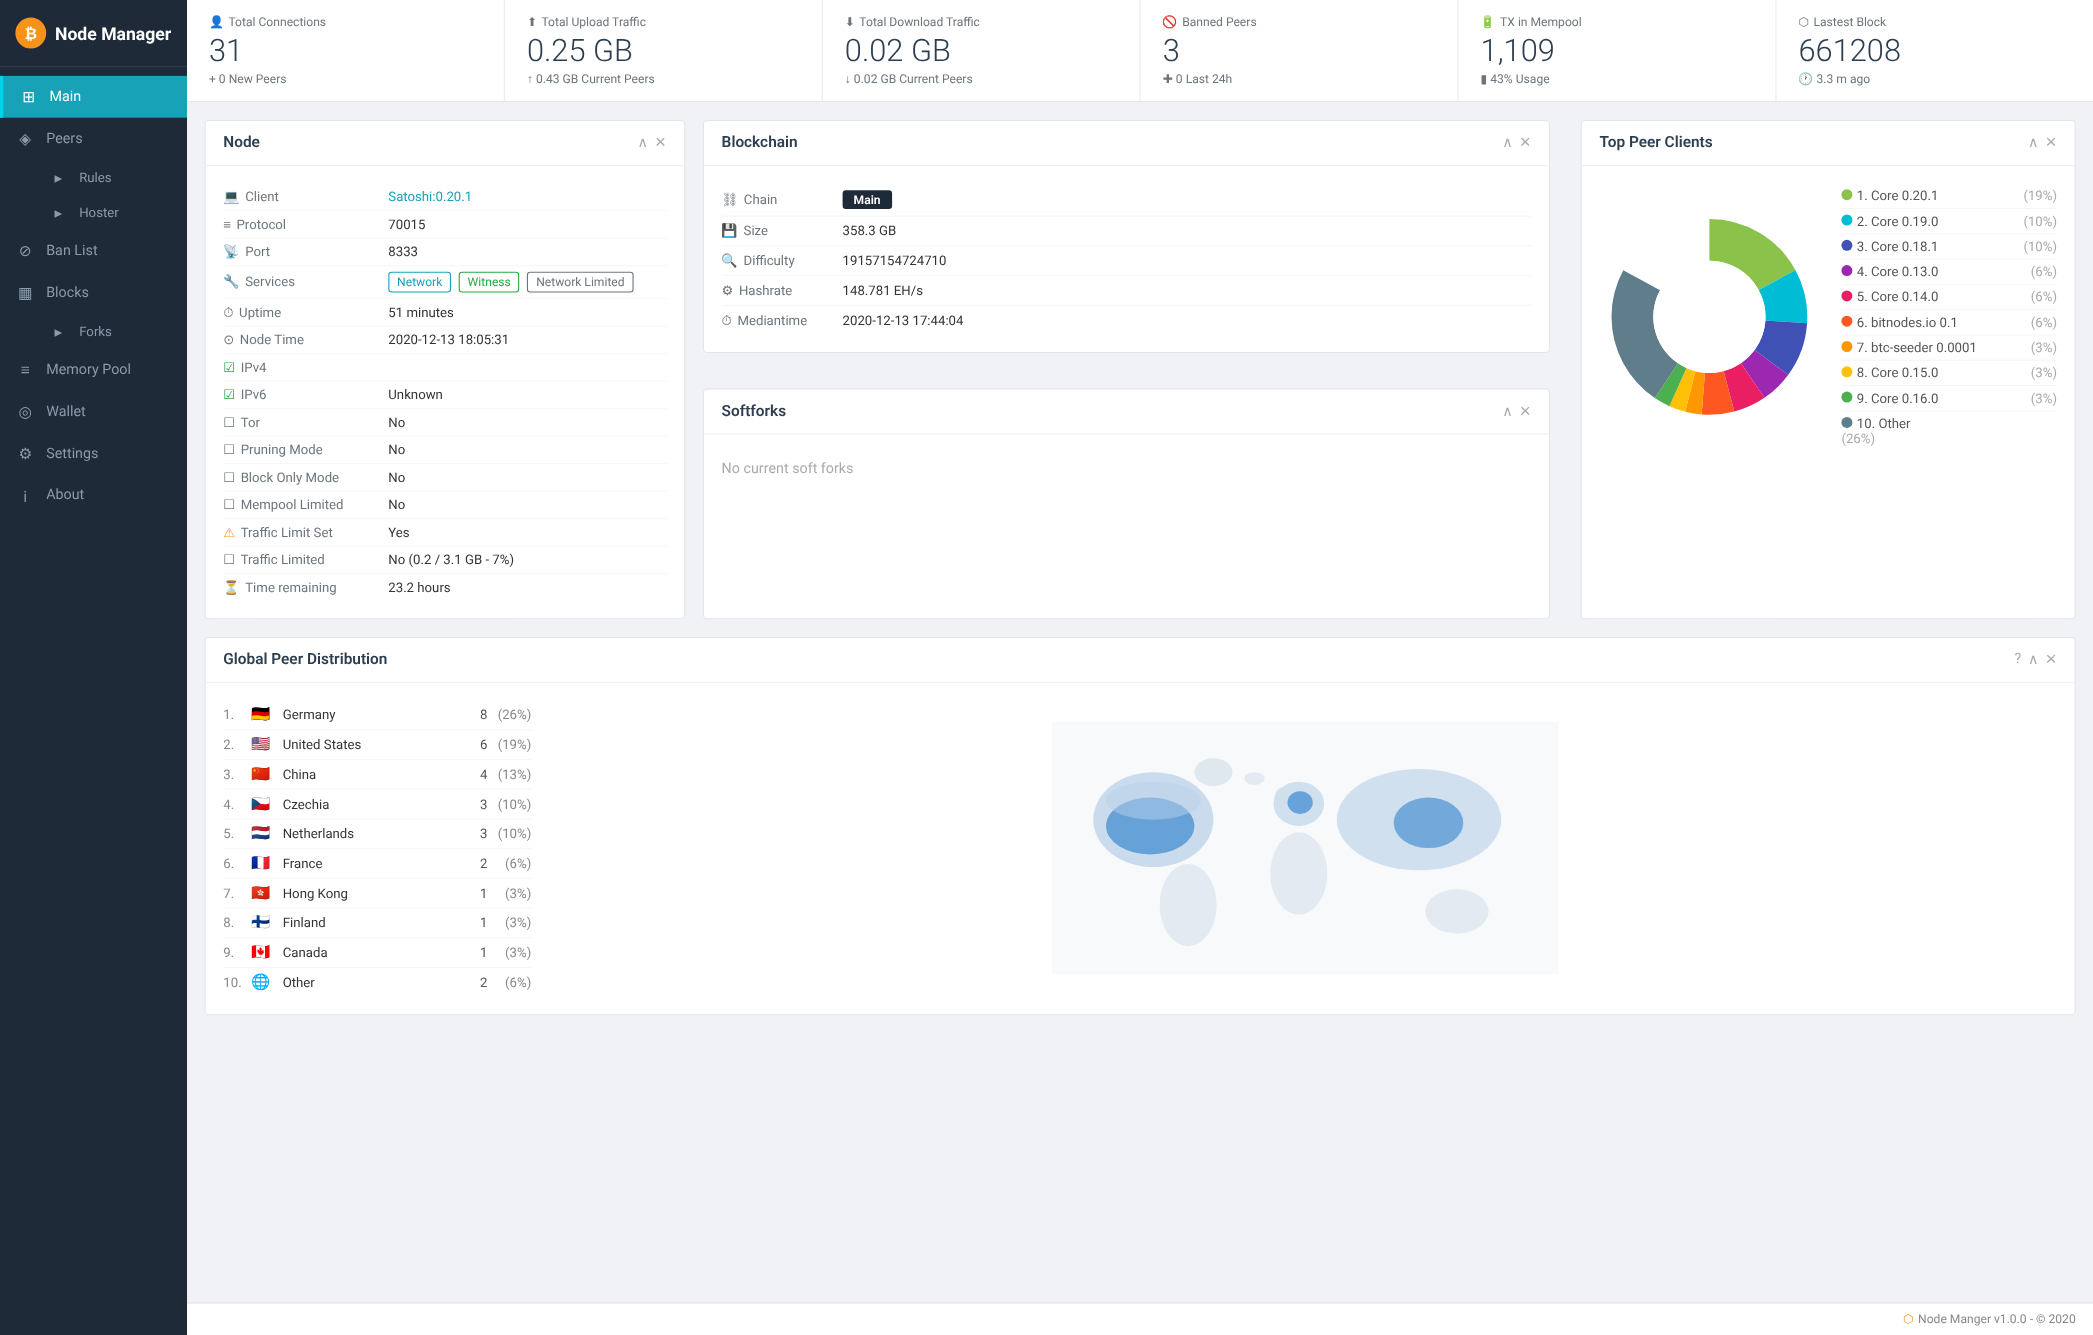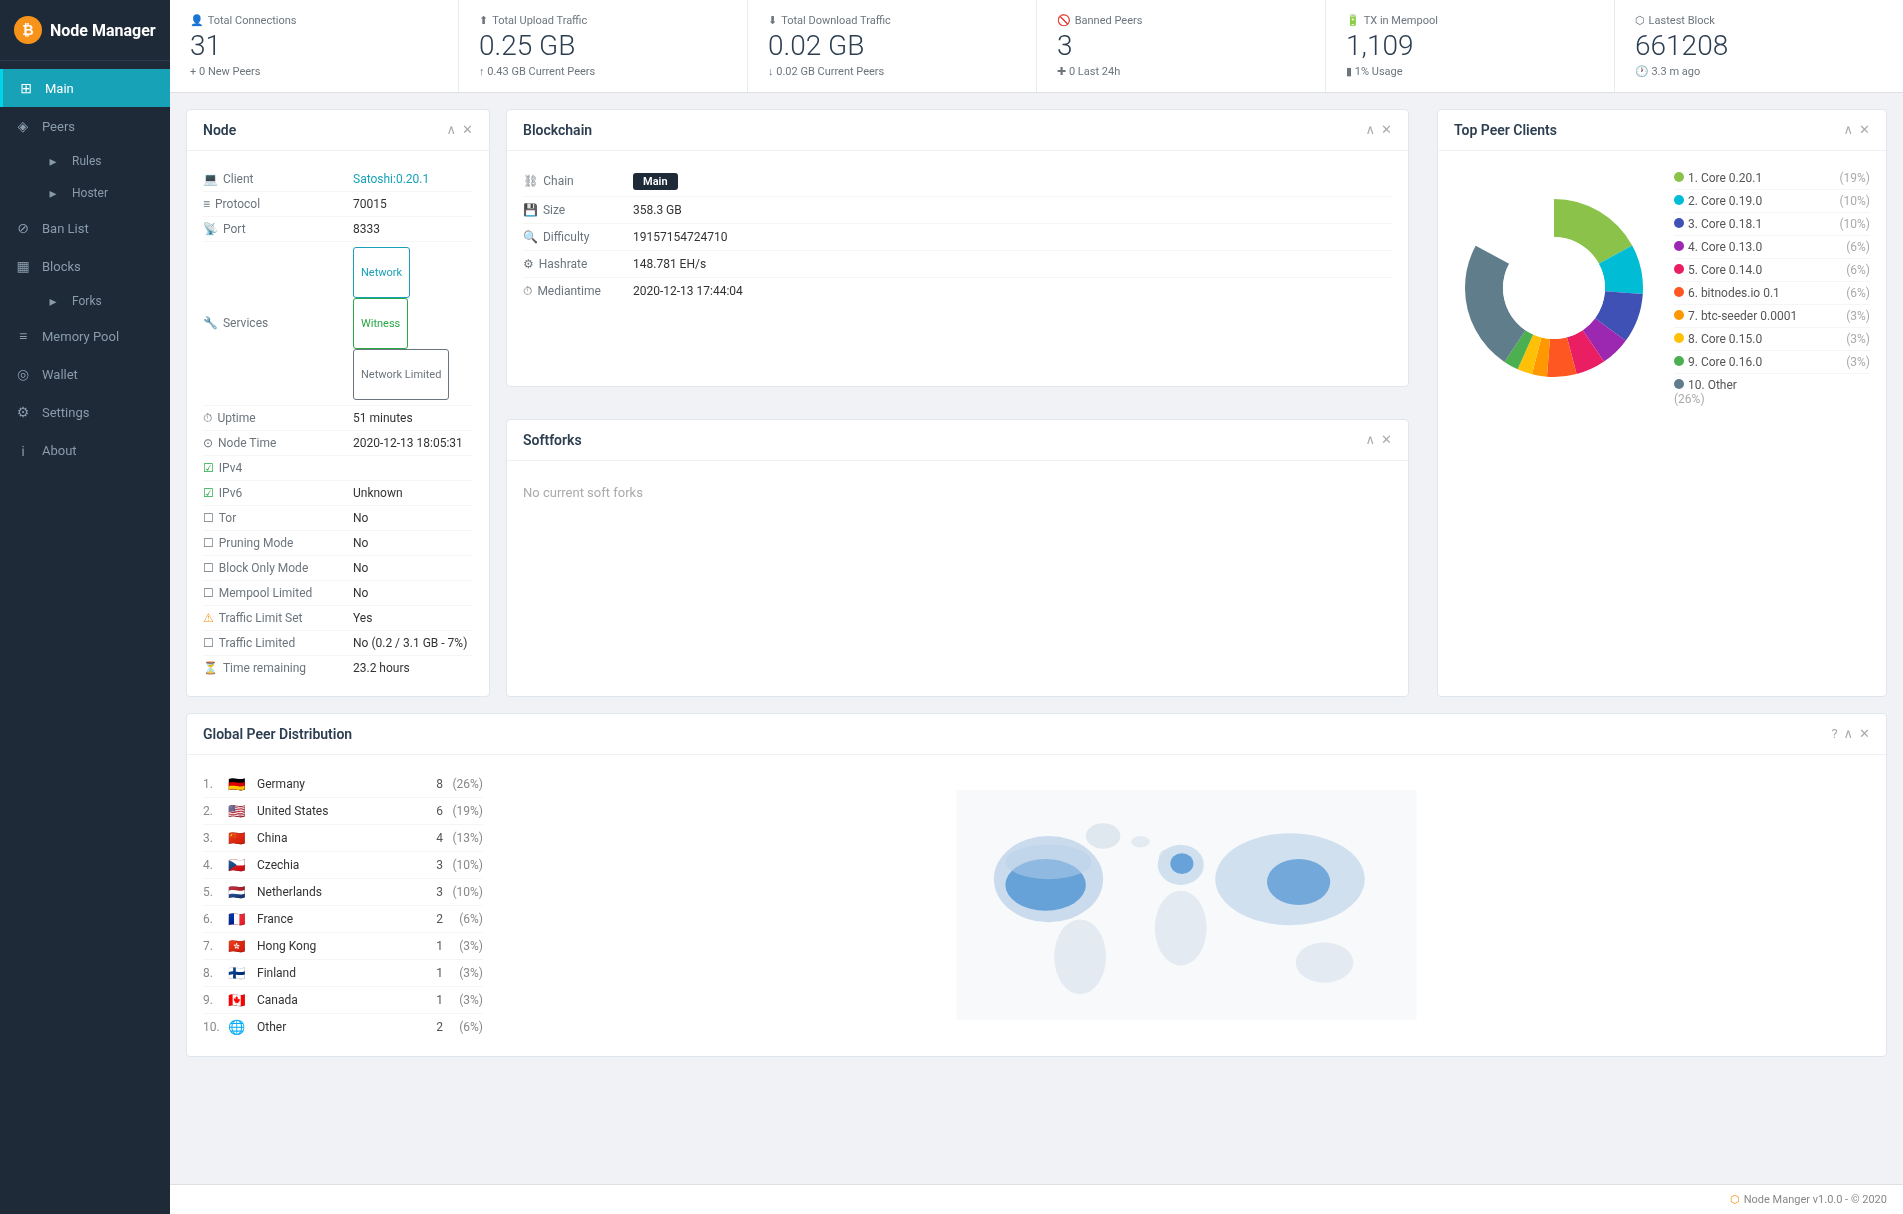--- a/index.html
+++ b/index.html
@@ -32,27 +32,27 @@
     .content-row { display: flex; gap: 16px; margin-bottom: 16px; }
 
     
     .card { background: #fff; border: 1px solid #e0e6ed; border-radius: 4px; }
     .card-header { display: flex; justify-content: space-between; align-items: center; padding: 12px 16px; border-bottom: 1px solid #f0f0f0; }
     .card-title { font-size: 14px; font-weight: 600; color: #2c3e50; }
     .card-controls { display: flex; gap: 6px; color: #aaa; cursor: pointer; }
     .card-body { padding: 16px; }
 
     
-    .node-card { width: 304px; flex-shrink: 0; }
+    .node-card { width: 437px; flex-shrink: 0; }
     .node-field { display: flex; align-items: center; padding: 5px 0; font-size: 12px; color: #555; border-bottom: 1px solid #f5f5f5; }
     .node-field:last-child { border-bottom: none; }
     .node-field-label { width: 150px; color: #6c757d; display: flex; align-items: center; gap: 5px; flex-shrink: 0; }
     .node-field-value { color: #17a2b8; }
     .node-field-value.plain { color: #333; }
-    .badge { display: inline-block; padding: 18px 7px; border-radius: 3px; font-size: 11px; border: 1px solid; margin-right: 4px; }
+    .badge { display: inline-block; padding: 2px 7px; border-radius: 3px; font-size: 11px; border: 1px solid; margin-right: 4px; }
     .badge-outline-primary { border-color: #17a2b8; color: #17a2b8; background: transparent; }
     .badge-outline-success { border-color: #28a745; color: #28a745; background: transparent; }
     .badge-outline-secondary { border-color: #6c757d; color: #6c757d; background: transparent; }
 
     
     .blockchain-card { flex: 1; }
     .bc-field { display: flex; align-items: center; padding: 6px 0; font-size: 12px; border-bottom: 1px solid #f5f5f5; }
     .bc-field:last-child { border-bottom: none; }
     .bc-label { width: 110px; color: #6c757d; display: flex; align-items: center; gap: 5px; }
     .bc-value { color: #333; }
@@ -178,21 +178,21 @@
       </div>
       <div class="stat-value">3</div>
       <div class="stat-sub red">✚ 0 Last 24h</div>
     </div>
     <div class="stat-card">
       <div class="stat-label">
         <span>🔋</span>
         <span>TX in Mempool</span>
       </div>
       <div class="stat-value">1,109</div>
-      <div class="stat-sub blue">▮ 1% Usage</div>
+      <div class="stat-sub blue">▮ 43% Usage</div>
     </div>
     <div class="stat-card">
       <div class="stat-label">
         <span>⬡</span>
         <span>Lastest Block</span>
       </div>
       <div class="stat-value">661208</div>
       <div class="stat-sub">🕐 3.3 m ago</div>
     </div>
   </div>

